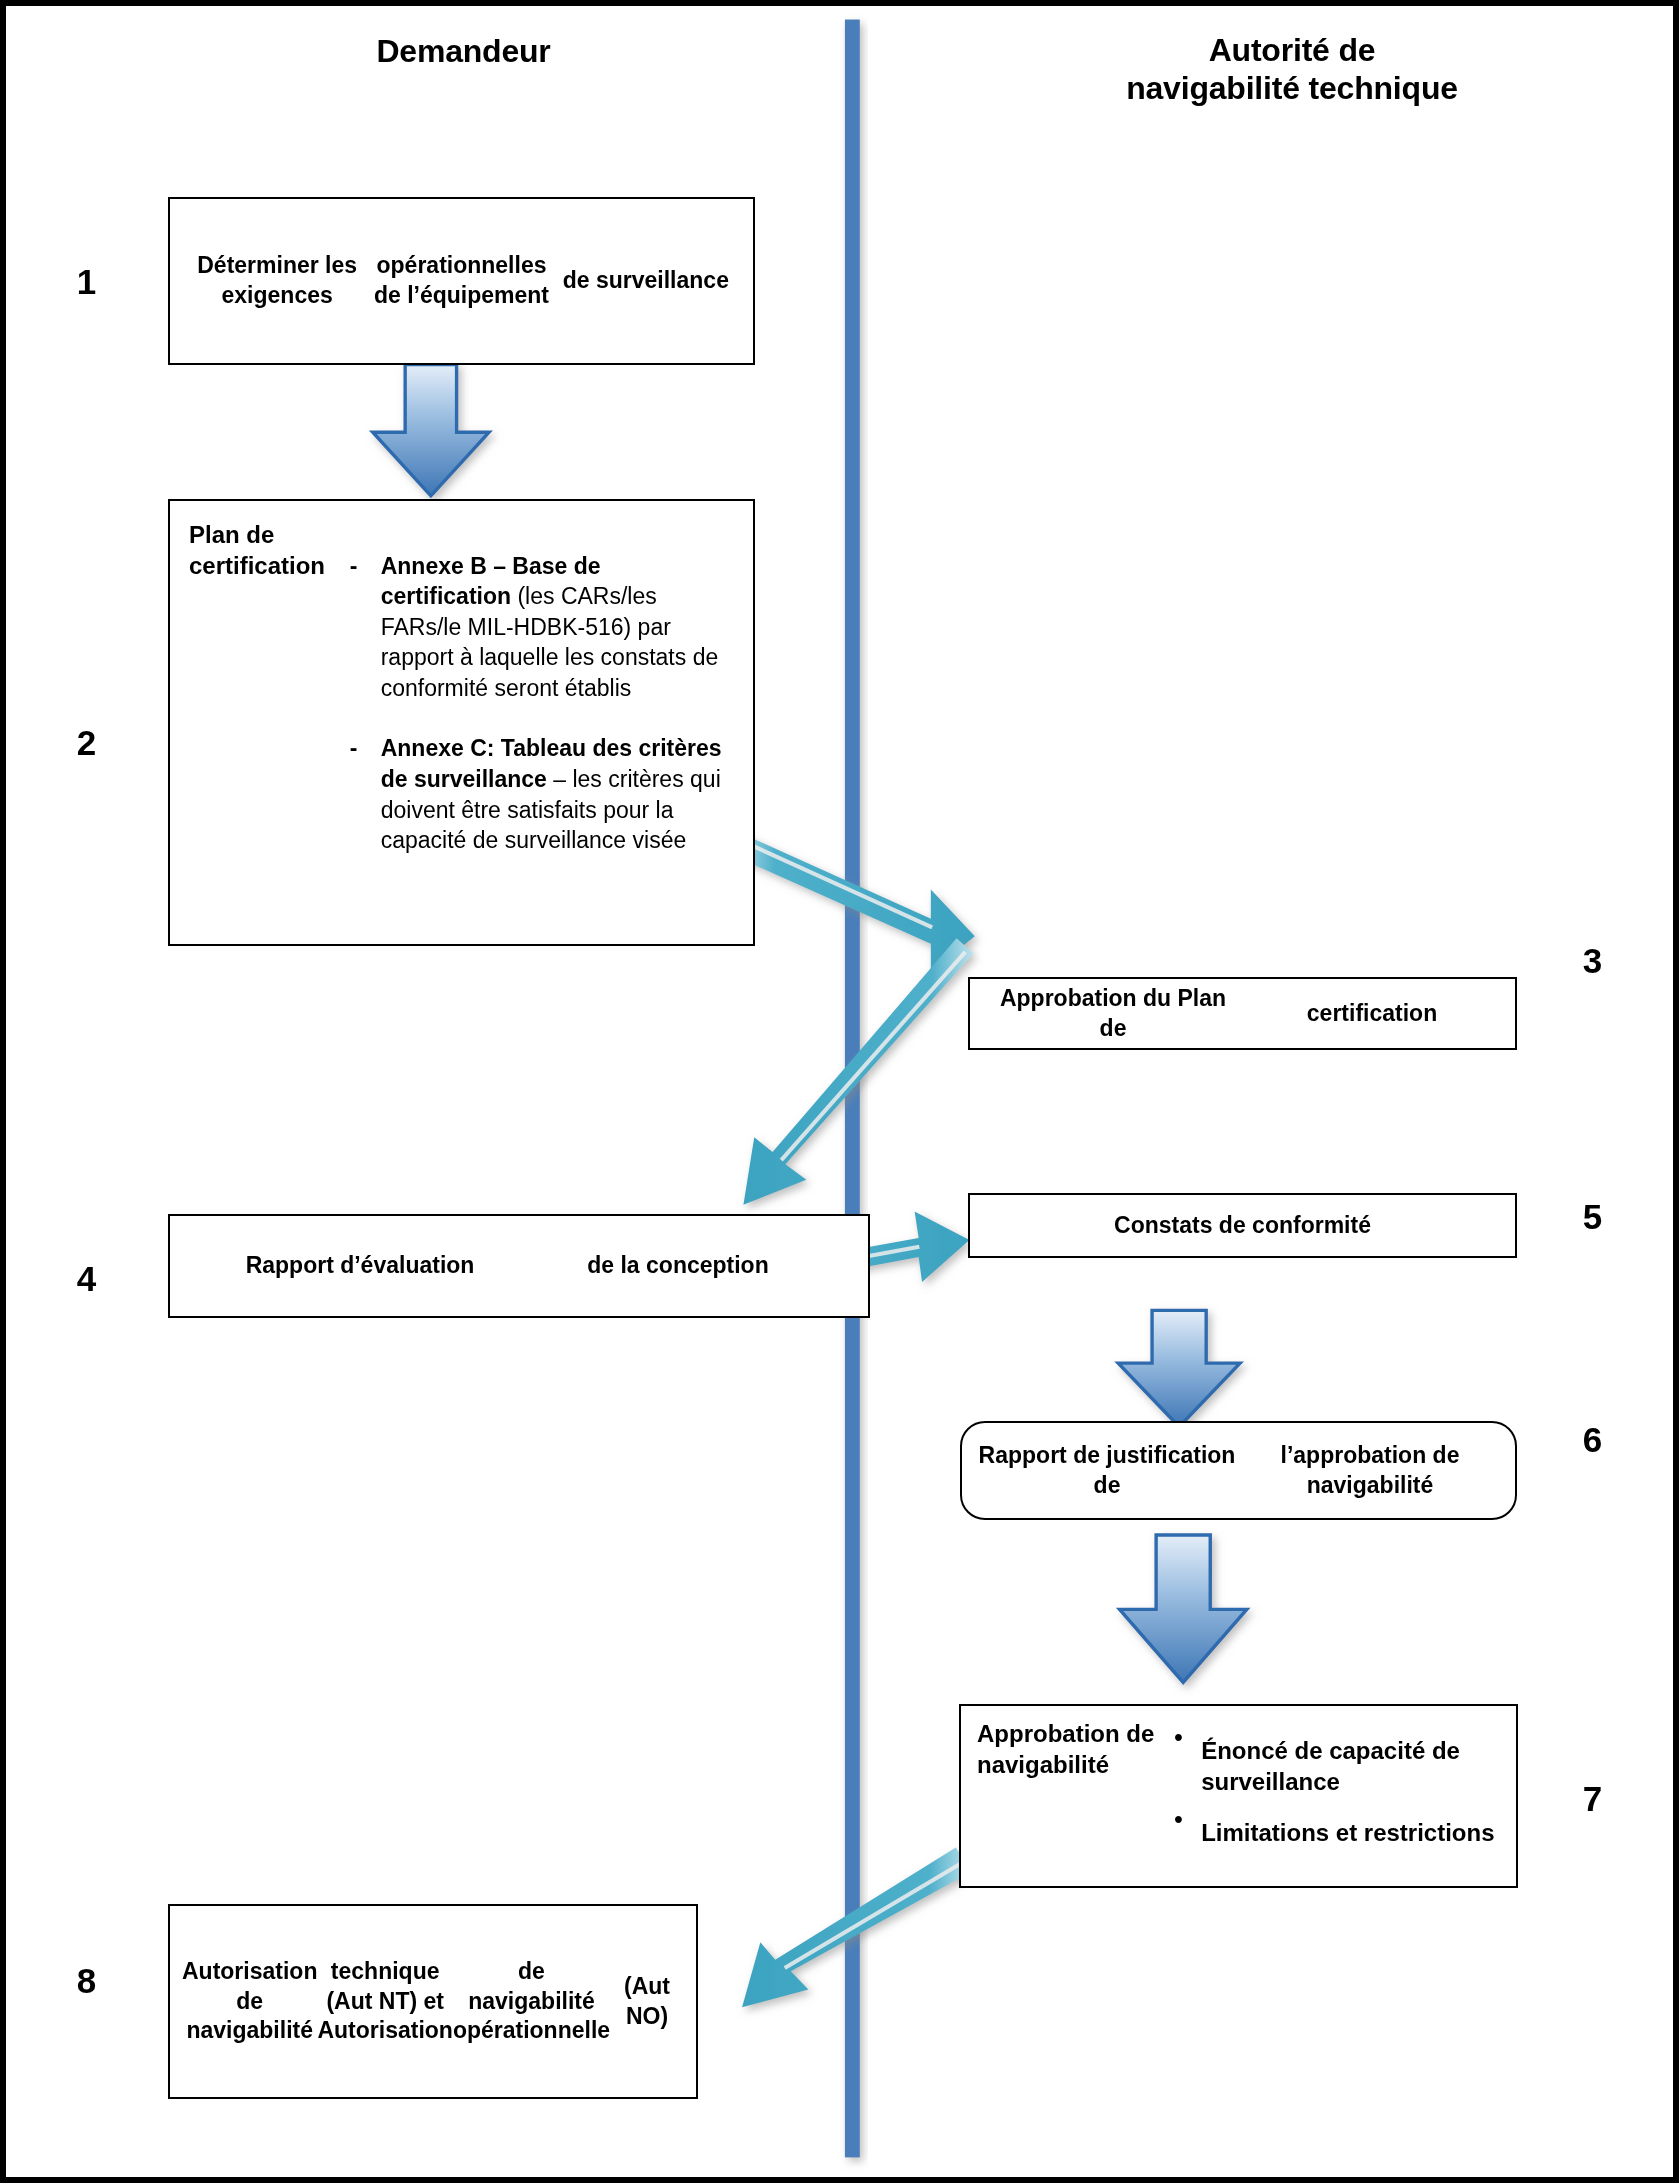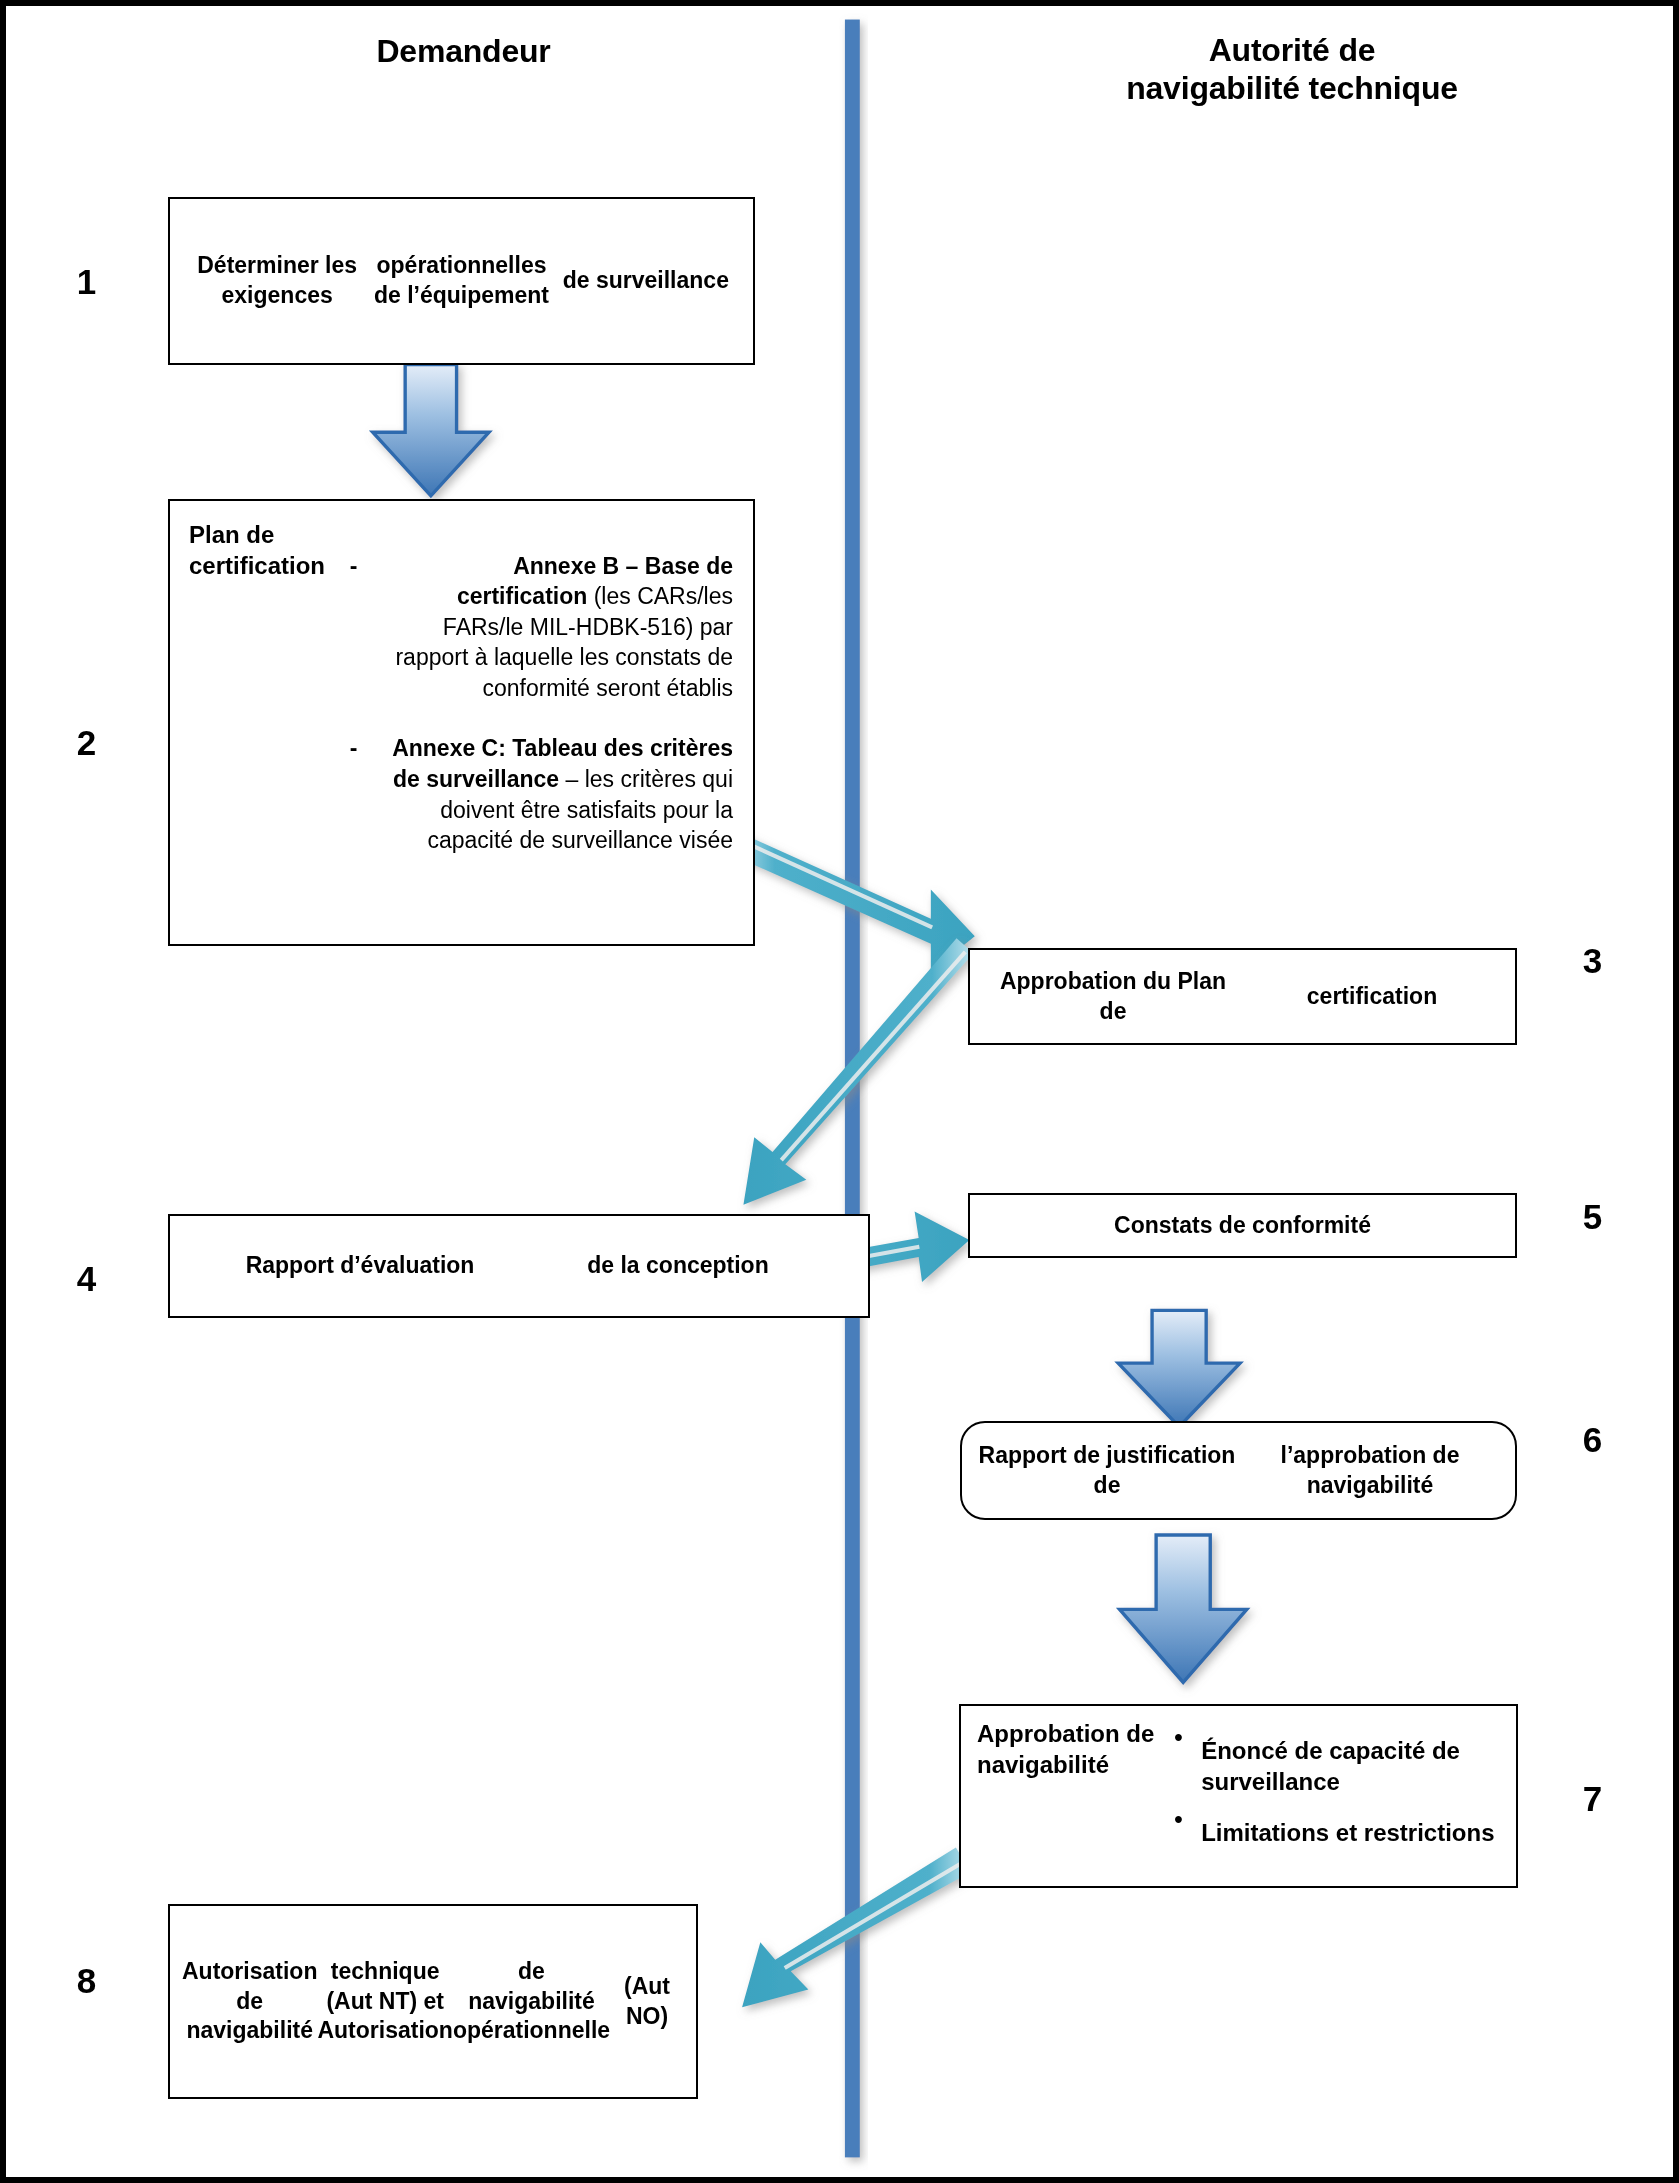--- a/index.html
+++ b/index.html
@@ -73,21 +73,21 @@
   .dash-item {
     display: flex;
     font-size: 23px;
     line-height: 1.33;
   }
   .dash-mark {
     width: 31px;
     flex: 0 0 31px;
     font-weight: bold;
   }
-  .dash-body { flex: 1 1 auto; text-align: right; }
+  .dash-body { flex: 1 1 auto; }
   .dash-body .b { font-weight: bold; }
   .bullet-list { width: 100%; }
   .bullet-item {
     display: flex;
     font-size: 24px;
     line-height: 1.28;
     font-weight: bold;
   }
   .bullet-mark {
     width: 27px;
@@ -207,21 +207,21 @@
         <div class="dash-item" style="margin-top:30px;">
           <span class="dash-mark">-</span>
           <span class="dash-body">
             <span class="b">Annexe C: Tableau des critères de surveillance</span><span> – les critères qui doivent être satisfaits pour la capacité de surveillance visée</span>
           </span>
         </div>
 
       </div>
     </div>
 
-    <div class="pbox centered" style="left:962px; top:942px; width:549px; height:97px; padding:4px 13.5px;">
+    <div class="pbox centered" style="left:962px; top:971px; width:549px; height:73px; padding:4px 13.5px;">
       <span class="pbox-text">Approbation du Plan de</span>
       <span class="pbox-text">certification</span>
     </div>
 
     <div class="pbox centered" style="left:162px; top:1208px; width:702px; height:104px; padding:4px 31px;align-items:center;">
       <span class="pbox-text">Rapport d’évaluation</span>
       <span class="pbox-text">de la conception</span>
     </div>
 
     <div class="pbox centered" style="left:962px; top:1187px; width:549px; height:65px; padding:2.7px 13.5px;">

